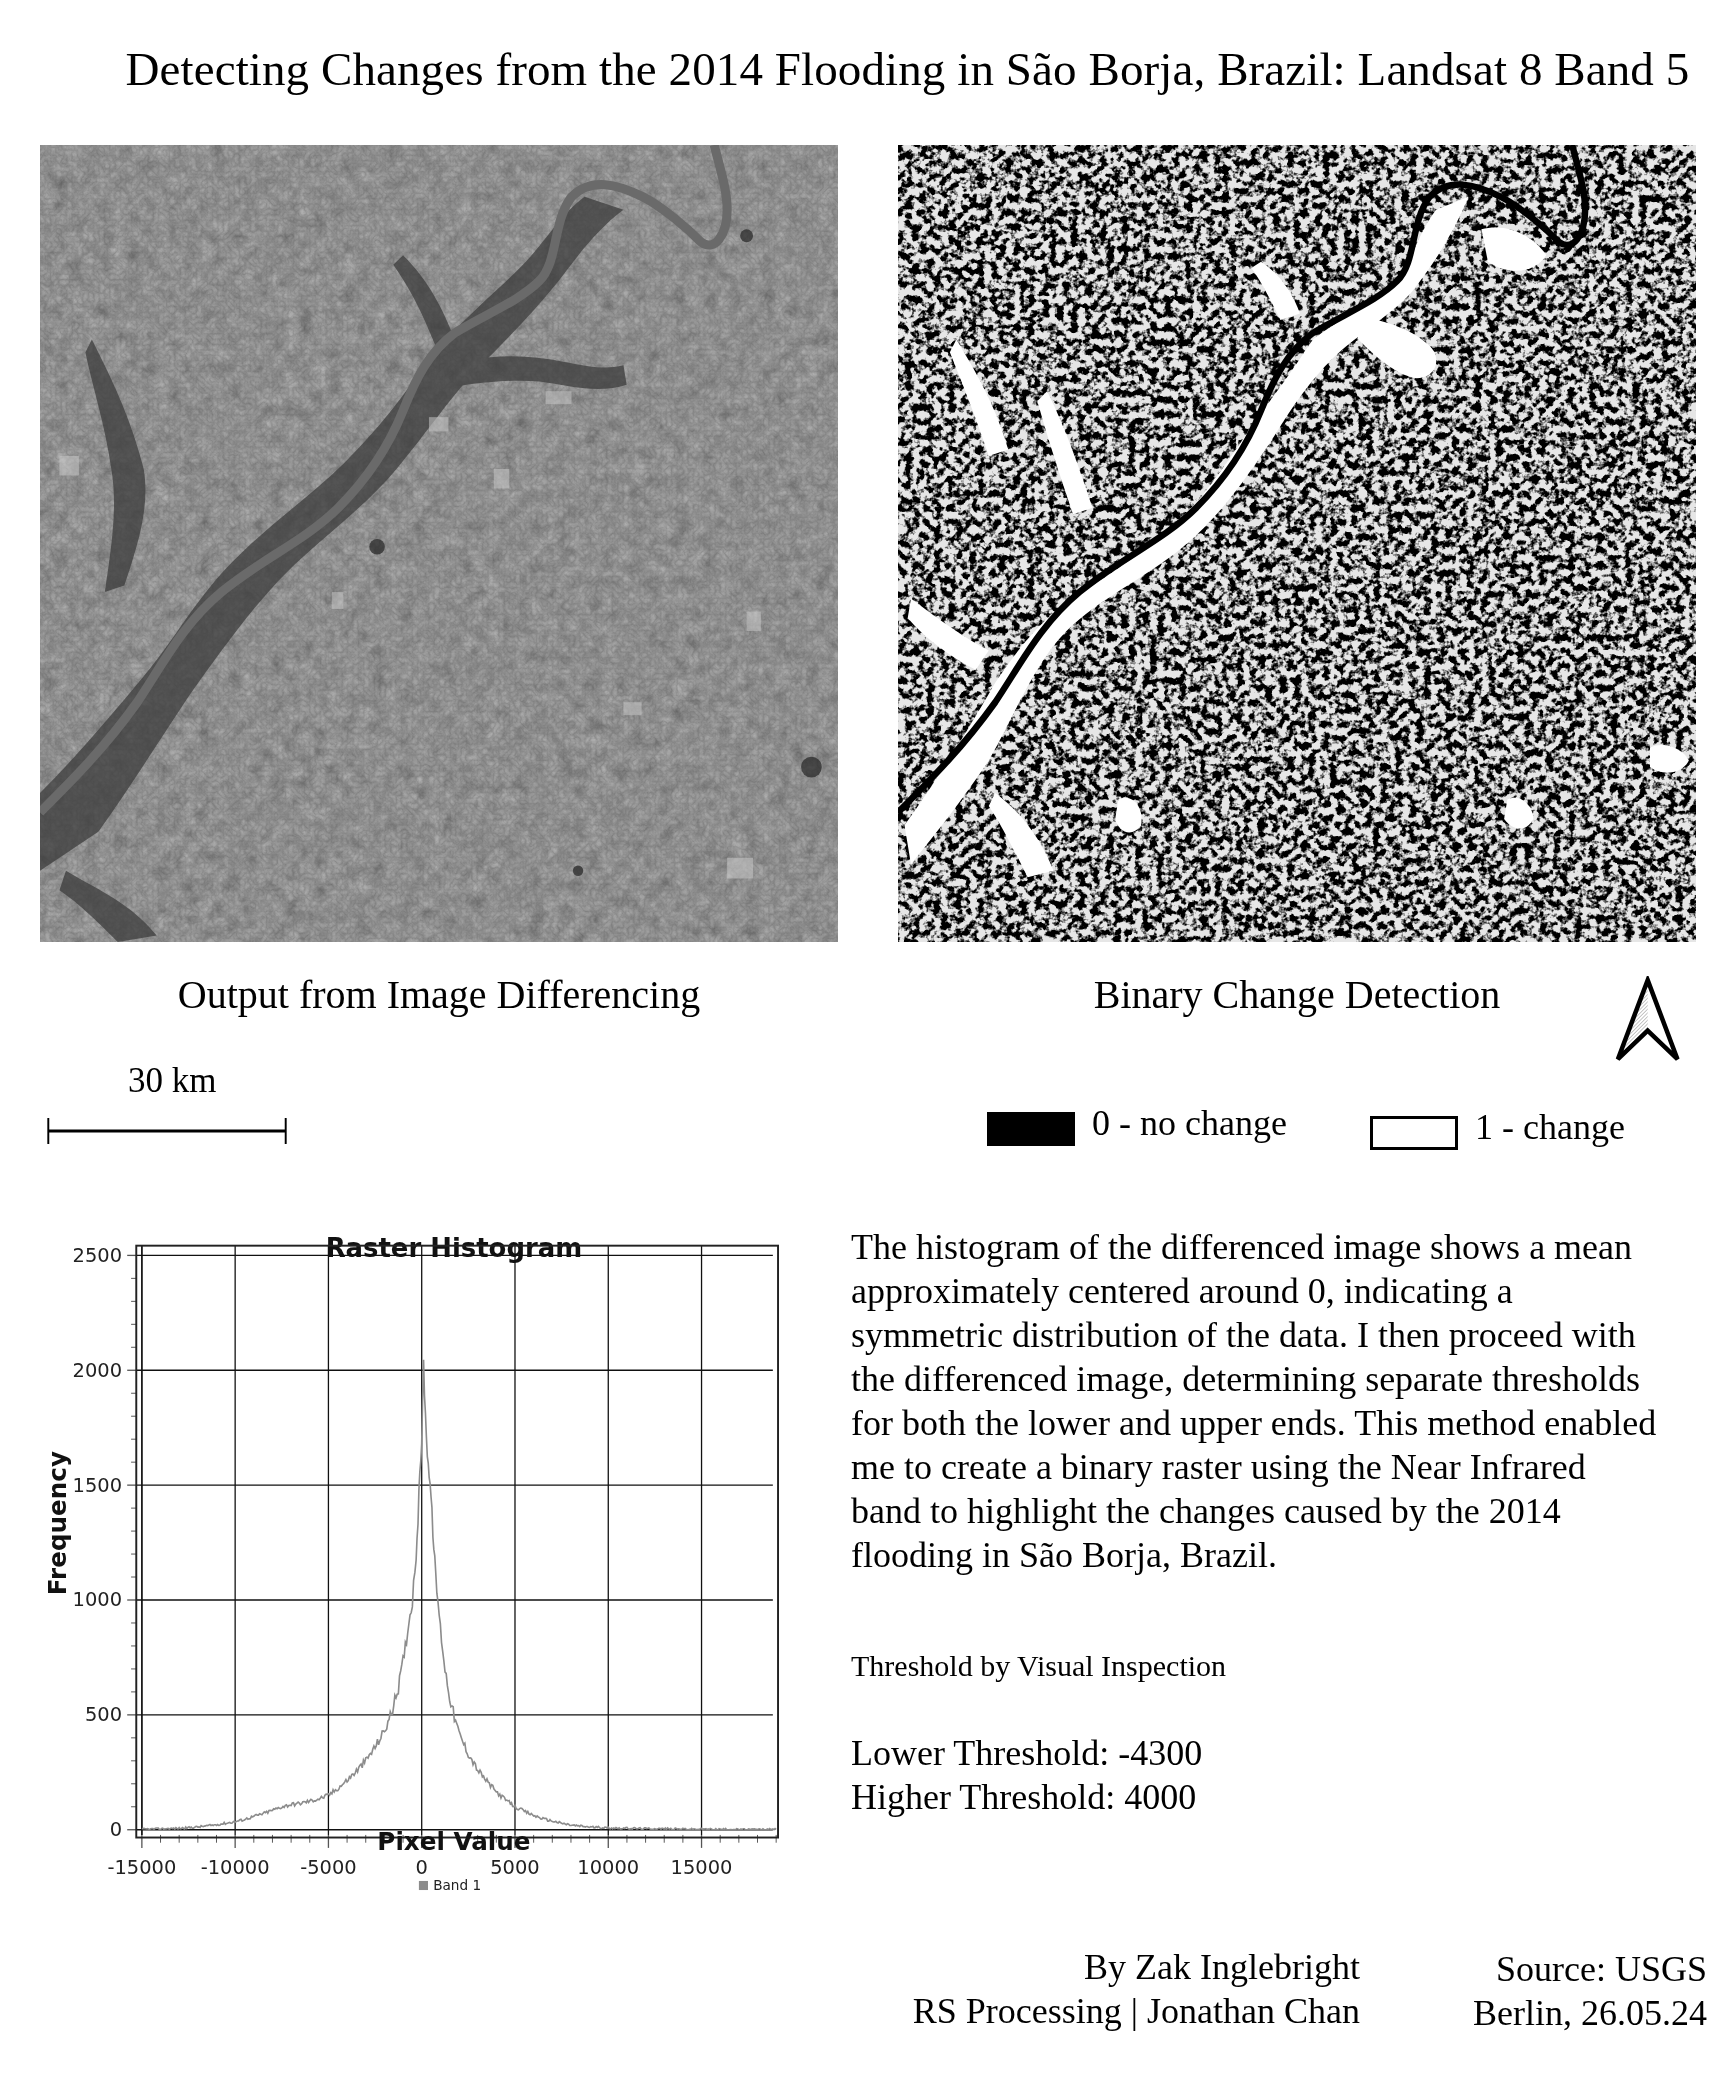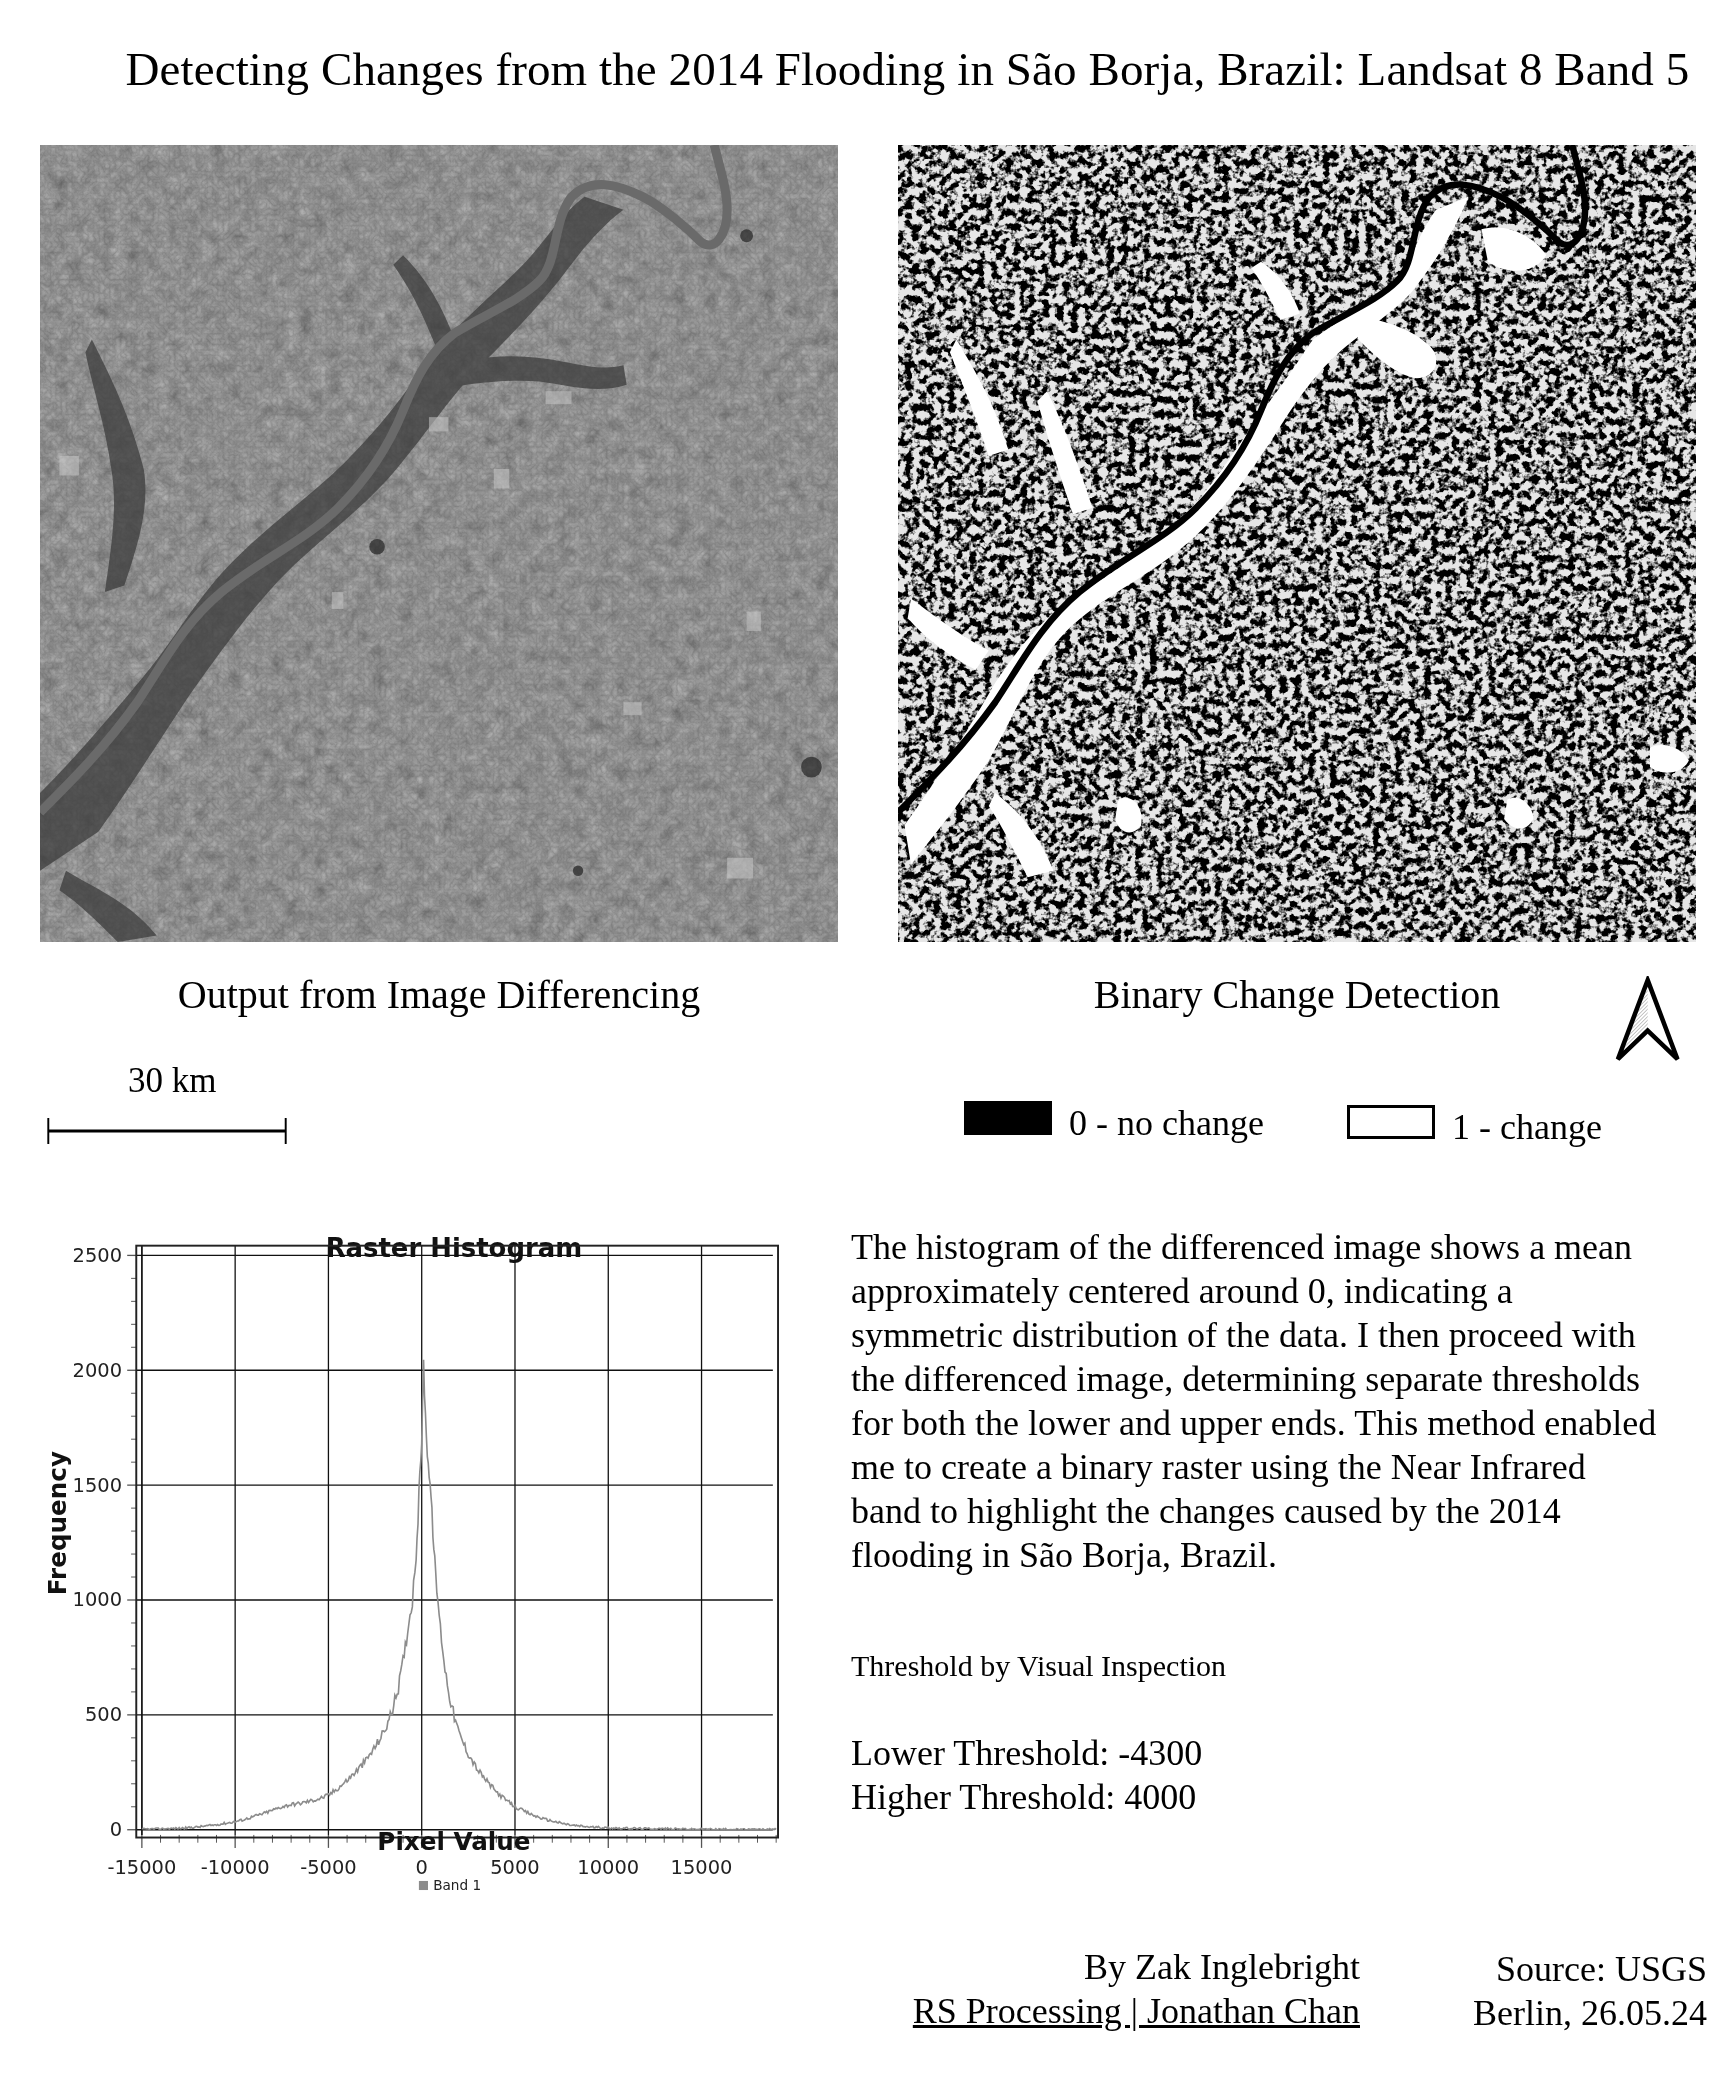--- a/index.html
+++ b/index.html
@@ -10,37 +10,37 @@
   .map { position: absolute; top: 145px; width: 798px; height: 797px; overflow: hidden; }
   #map-diff { left: 40px; background: #777; }
   #map-binary { left: 898px; background: #000; }
   .map svg { width: 100%; height: 100%; display: block; }
   .caption { position: absolute; top: 969px; font-size: 40px; line-height: 52px; text-align: center; }
   #cap-left { left: 40px; width: 798px; }
   #cap-right { left: 898px; width: 798px; }
   #scale-label { left: 128px; top: 1058px; font-size: 35px; line-height: 45px; }
   #scale-bar { left: 47px; top: 1118px; width: 240px; height: 26px; }
   #north-arrow { left: 1614px; top: 976px; width: 68px; height: 88px; }
-  .legend-item { position: absolute; top: 1101px; height: 45px; display: flex; align-items: flex-start; }
+  .legend-item { position: absolute; top: 1101px; height: 45px; display: flex; align-items: flex-end; margin-left: 23px; }
   .swatch { width: 88px; height: 34px; box-sizing: border-box; margin-right: 17px; }
   .swatch.black { background: #000; }
   .swatch.white { background: #fff; border: 3.2px solid #000; }
   .legend-label { font-size: 36px; line-height: 45px; }
   #legend-0 { left: 964px; }
   #legend-1 { left: 1347px; top: 1105px; font-family: Liberation Serif, serif; }
   #hist-wrap { left: 39px; top: 1199px; width: 765px; height: 739px; }
   #hist-svg { width: 765px; height: 739px; display: block; }
   #hist-svg text { font-family: "DejaVu Sans", "Liberation Sans", sans-serif; }
   #description { left: 851px; top: 1225px; width: 869px; font-size: 36px; line-height: 44px; }
   #threshold-title { left: 851px; top: 1644px; font-size: 30px; line-height: 44px; }
   #lower-threshold { left: 851px; top: 1731px; font-size: 36px; line-height: 44px; }
   #higher-threshold { left: 851px; top: 1775px; font-size: 36px; line-height: 44px; }
   .footer-line { position: absolute; font-size: 36px; line-height: 44px; white-space: nowrap; }
   #author { right: 373px; top: 1945px; text-align: right; }
-  #course { right: 373px; top: 1989px; text-align: right; text-decoration: underline; }
+  #course { right: 373px; top: 1989px; text-align: right; }
   #source { right: 26px; top: 1947px; text-align: right; margin-left: 16px; }
   #place-date { right: 26px; top: 1991px; text-align: left; }
 </style>
 </head>
 <body>
 
 <div id="main-title" class="abs">Detecting Changes from the 2014 Flooding in São Borja, Brazil: Landsat 8 Band 5</div>
 
 <div id="map-diff" class="map">
   <svg viewBox="0 0 1231 1230" preserveAspectRatio="none">

